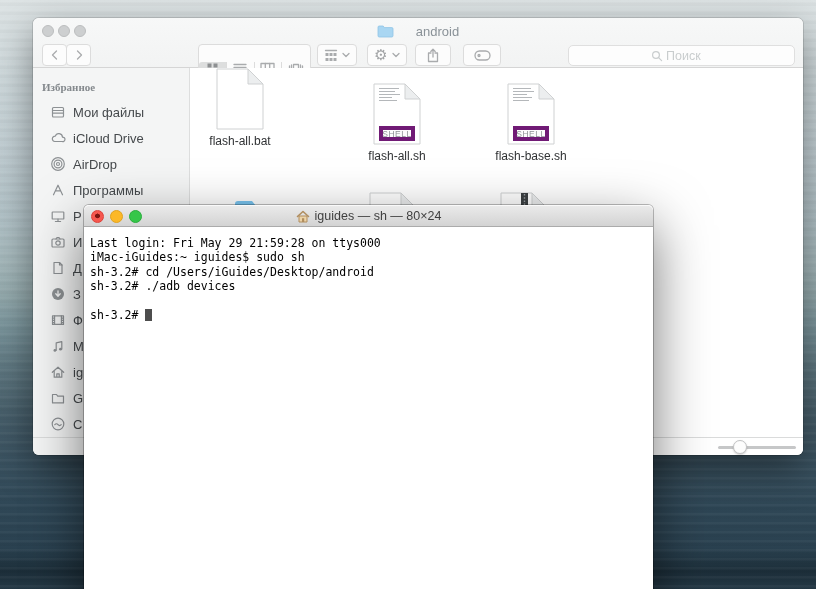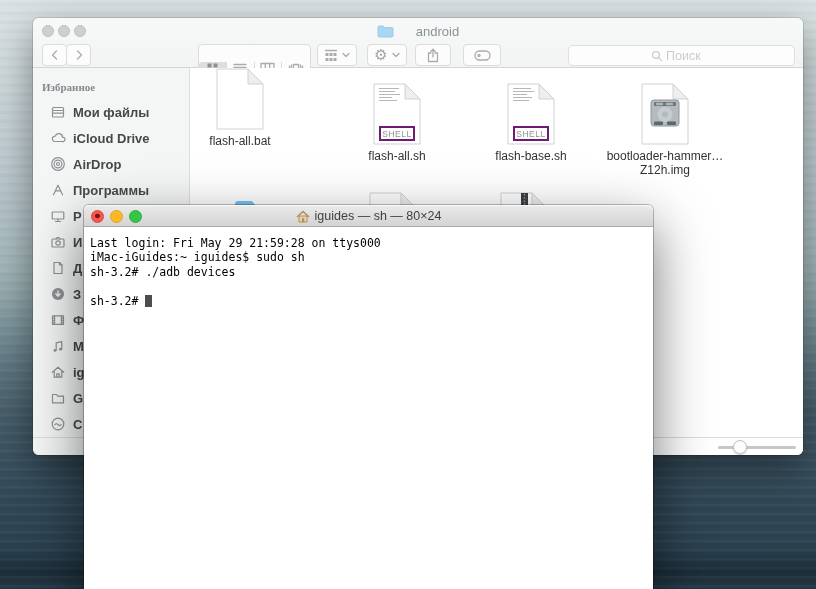--- a/index.html
+++ b/index.html
@@ -41,33 +41,33 @@
   .searchbox input { border:none; outline:none; background:transparent; width:46px;
     font-size:12.5px; color:#9aa0a3; font-family:"Liberation Sans",sans-serif; }
   .searchbox input::placeholder { color:#c9cdce; }
 
   .fbody { position:absolute; left:0; top:50px; right:0; bottom:0; display:flex;
     border-radius:0 0 6px 6px; overflow:hidden; }
   .sidebar { width:157px; background:#f4f5f5; border-right:1px solid #dddede; position:relative; }
   .sb-header { position:absolute; left:9px; top:13px; font-size:11px; font-weight:bold; color:#84898d;font-family:Liberation Serif, serif; }
   .sb-list { position:absolute; left:0; top:31px; right:0; }
   .sb-item { height:26px; display:flex; align-items:center; padding-left:17px; gap:7px;
-    font-size:13px; color:#45494c;font-weight:bold; }
+    font-size:13px; color:#45494c; }
   .sb-item svg { flex:0 0 auto; }
 
   .fcontent { flex:1; background:#fff; position:relative; }
   .ficon-item { position:absolute; width:120px; text-align:center; }
   .flabel { margin-top:4px; font-size:12px; line-height:14px; color:#303234; }
 
   .page { position:relative; width:48px; height:62px; margin:0 auto; }
   .page svg { position:absolute; left:0; top:0; }
   .shell-lines { position:absolute; left:6px; top:5px; width:22px; }
   .shell-lines div { height:1px; background:#b4b7ba; margin-bottom:2px; }
   .shell-badge { position:absolute; left:6px; right:6px; bottom:4px; height:15px;
-    border:2px solid #701a75; background:#fdfdfd; font-size:8.5px; color:#8f9396;
+    border:4px solid #701a75; background:#fdfdfd; font-size:8.5px; color:#8f9396;
     display:flex; align-items:center; justify-content:center; letter-spacing:.5px; }
 
   .fstatus { position:absolute; left:0; right:0; bottom:0; height:18px;
     border-top:1px solid #dadbdb; border-radius:0 0 6px 6px; }
   .zoomslider { position:absolute; right:7px; top:8px; width:78px; height:3px;
     background:#c6c7c8; border-radius:2px; }
   .zoomknob { position:absolute; left:15px; top:-6px; width:14px; height:14px;
     background:#fdfdfd; border:1px solid #c2c3c4; border-radius:50%;
     box-shadow:0 1px 2px rgba(0,0,0,.2); }
 
@@ -338,37 +338,20 @@
                 <div style="width:21px"></div>
                 <div style="width:14px"></div>
                 <div style="width:19px"></div>
                 <div style="width:16px"></div>
               </div>
             <div class="shell-badge">SHELL</div>
           </div>
           <div class="flabel">flash-base.sh</div>
         </div>
 
-        <div class="ficon-item" style="left:415px; top:15px;">
-          <div class="page">
-            <svg width="48" height="62" viewBox="0 0 48 62">
-              <path d="M1 1 H32 L47 16 V61 H1 Z" fill="#ffffff" stroke="#cfd1d2" stroke-width="1"></path>
-              <path d="M32 1 V16 H47 Z" fill="#eceeef" stroke="#cfd1d2" stroke-width="1"></path>
-              <rect x="10" y="17" width="28" height="26" rx="3" fill="#b4babd" stroke="#8f979b" stroke-width="1"></rect>
-              <rect x="13" y="19" width="22" height="4" rx="1" fill="#6e777c"></rect>
-              <rect x="15" y="19.8" width="7" height="2.4" rx="0.6" fill="#aeb5b8"></rect>
-              <rect x="25" y="19.8" width="7" height="2.4" rx="0.6" fill="#aeb5b8"></rect>
-              <circle cx="24" cy="31.5" r="7.5" fill="#c6cccf"></circle>
-              <circle cx="24" cy="31.5" r="3" fill="#b4babd"></circle>
-              <rect x="13" y="38.5" width="9" height="3.5" rx="1" fill="#5d666b"></rect>
-              <rect x="26" y="38.5" width="9" height="3.5" rx="1" fill="#5d666b"></rect>
-            </svg>
-          </div>
-          <div class="flabel">bootloader-hammer…Z12h.img</div>
-        </div>
 
         <div style="position:absolute; left:43px; top:128px;">
           <svg width="56" height="40" viewBox="0 0 56 40">
             <path d="M2 8 q0-3 3-3 h14 l4 5 h28 q3 0 3 3 v24 q0 3-3 3 h-46 q-3 0-3-3 z" fill="#79c4f0"></path>
             <path d="M2 13 h52 v22 q0 3-3 3 h-46 q-3 0-3-3 z" fill="#8ecdf3"></path>
           </svg>
         </div>
         <div style="position:absolute; left:179px; top:124px;">
           <svg width="48" height="50" viewBox="0 0 48 50">
             <path d="M1 1 H32 L47 16 V49 H1 Z" fill="#ffffff" stroke="#cfd1d2" stroke-width="1"></path>
@@ -405,19 +388,20 @@
           <path d="M1.5 6.5 L7 1.5 L12.5 6.5" fill="none" stroke="#b08d5e" stroke-width="1.6" stroke-linecap="round" stroke-linejoin="round"></path>
           <path d="M3 6 V12 H11 V6 Z" fill="#ecd3a7" stroke="#b08d5e" stroke-width="1"></path>
           <rect x="6" y="8.2" width="2.2" height="3.8" fill="#b08d5e"></rect>
         </svg>
         <span>iguides — sh — 80×24</span>
       </div>
     </div>
     <div class="t-content">
       <div class="tline">Last login: Fri May 29 21:59:28 on ttys000</div>
       <div class="tline">iMac-iGuides:~ iguides$ sudo sh</div>
+      <div class="tline">sh-3.2# cd /Users/iGuides/Desktop/android</div>
       <div class="tline">sh-3.2# ./adb devices</div>
       <div class="tline"></div>
       <div class="tline"><span>sh-3.2# </span><span class="cursor"></span></div>
     </div>
   </div>
 
 </div>
 
 </body></html>

